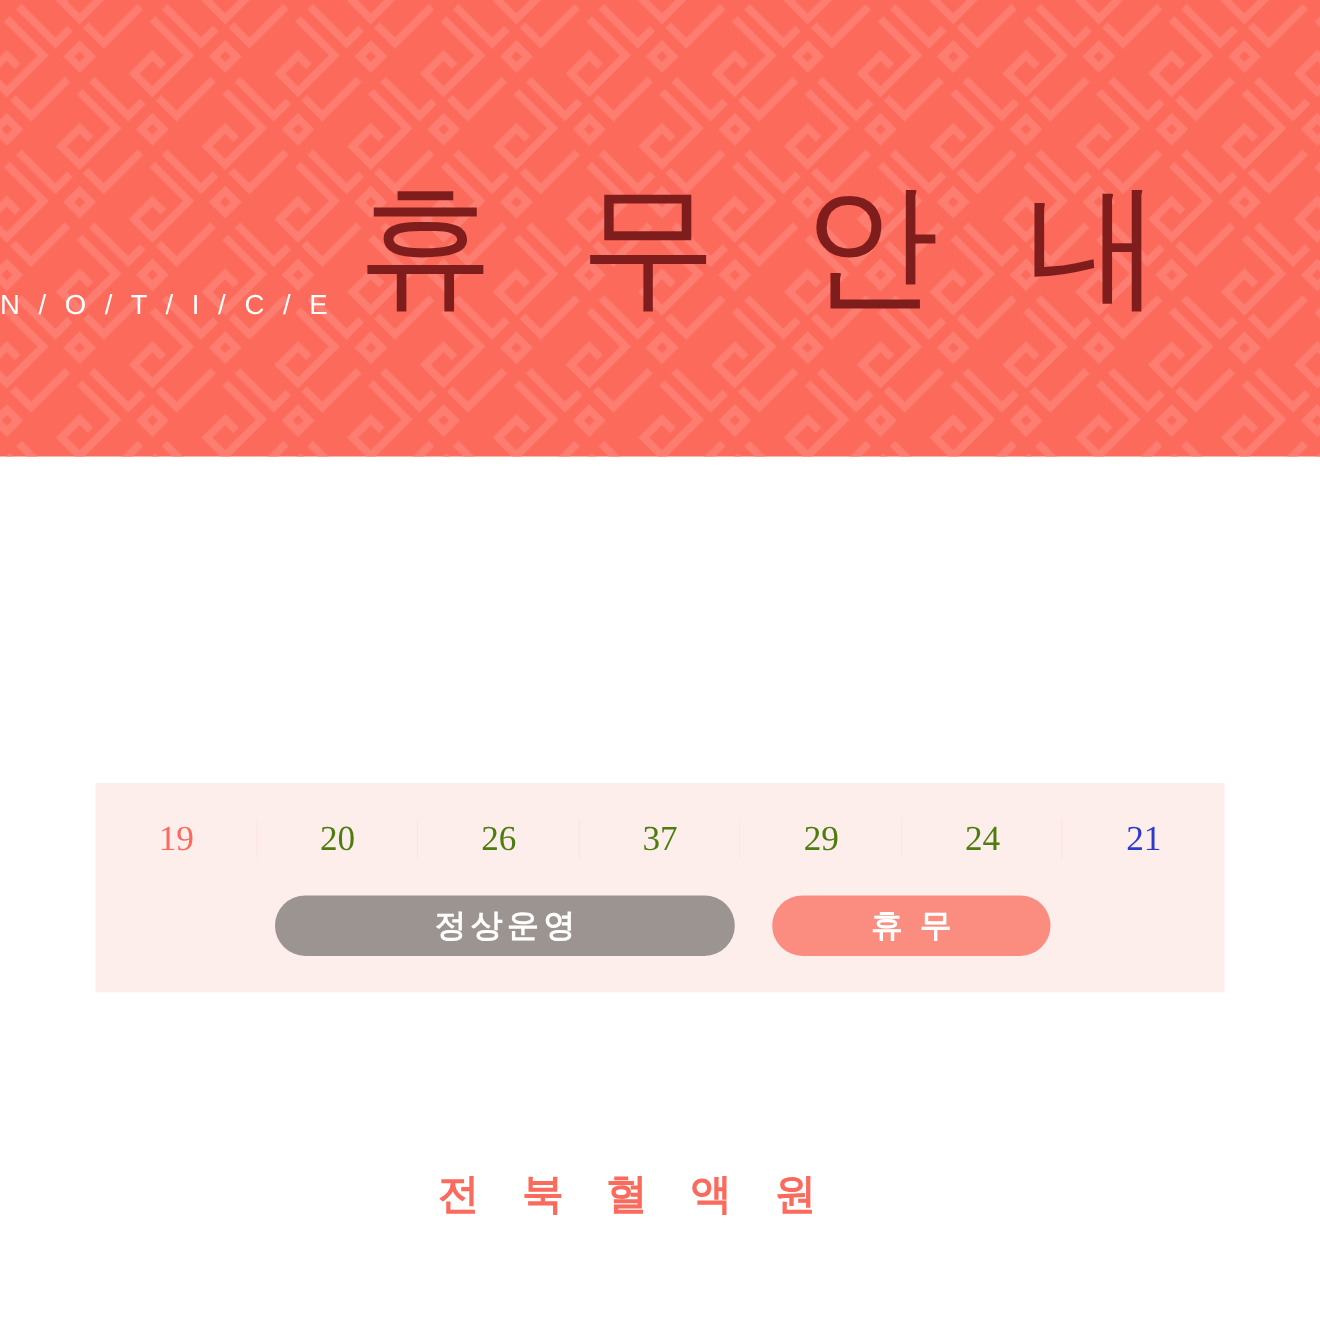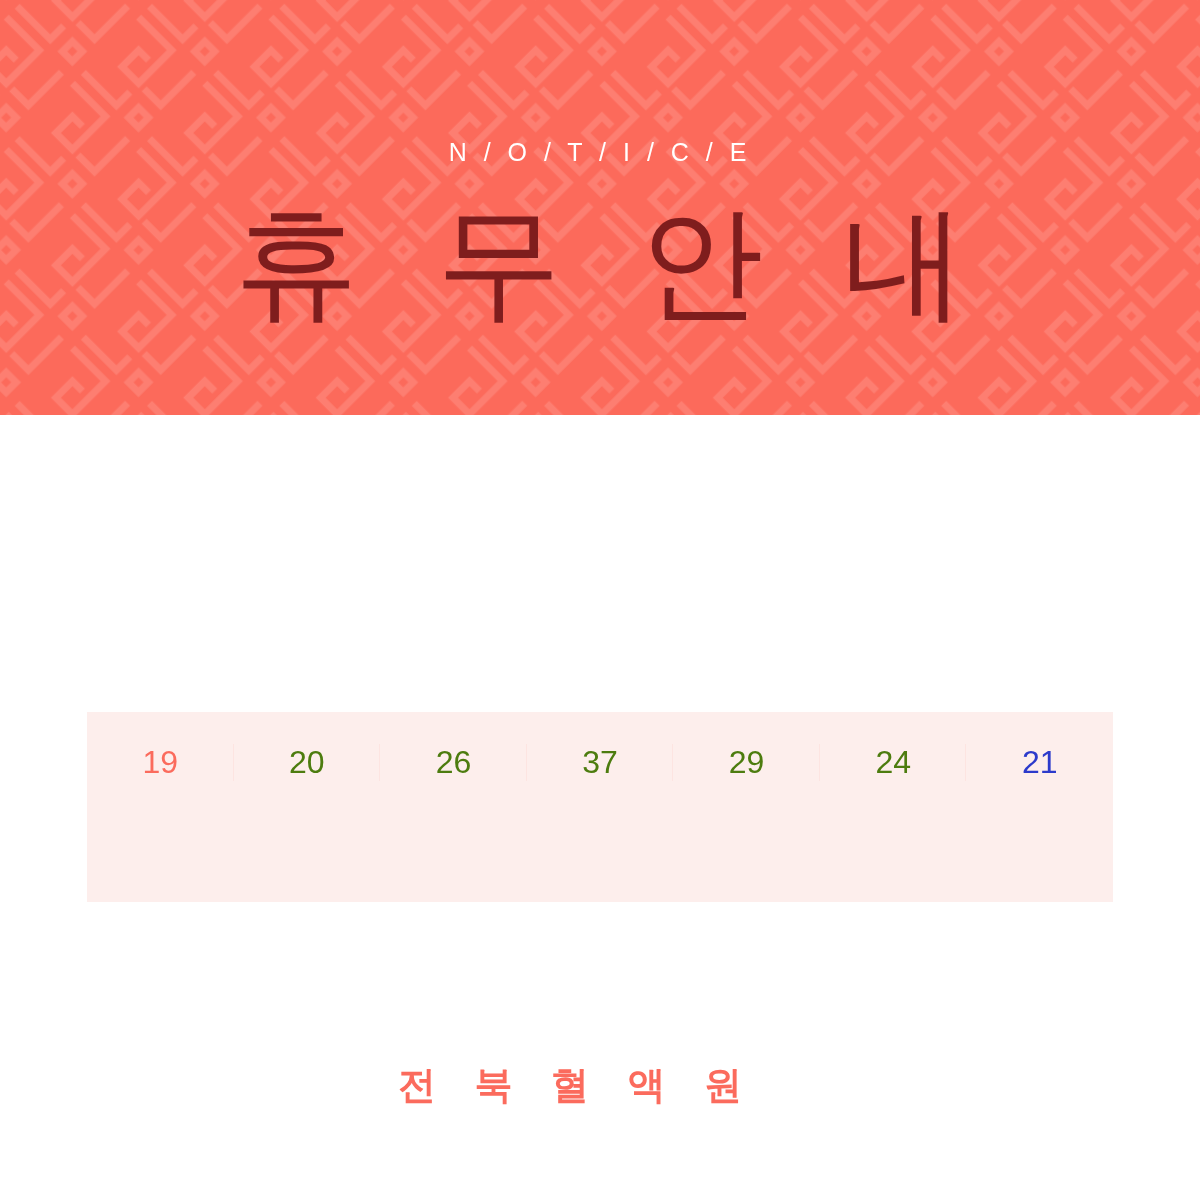--- a/index.html
+++ b/index.html
@@ -39,21 +39,21 @@
     opacity: 1;
     pointer-events: none;
   }
 
   .header-inner {
     position: relative;
     z-index: 2;
     width: 100%;
     height: 100%;
     display: flex;
-    flex-direction: column;
+    flex-direction: row;
     align-items: center;
     justify-content: flex-start;
   }
 
   .notice-kicker {
     margin-top: 140px;
     color: #ffffff;
     font-size: 25px;
     letter-spacing: 5px;
     font-weight: 400;
@@ -129,20 +129,21 @@
     font-weight: 400;
     box-shadow: inset -1px 0 0 rgba(255,255,255,0.18);
   }
   .cal-head .cell:last-child { box-shadow: none; }
 
   .cal-body {
     position: relative;
     width: 100%;
     height: 190px;
     background: #fdeeec;
+    font-family: Liberation Serif, serif;
   }
 
   .cal-dates {
     display: flex;
     width: 100%;
     height: 100px;
     align-items: center;
   }
 
   .cal-dates .cell {
@@ -250,20 +251,24 @@
       <div class="cal-dates">
         <div class="cell sun">19</div>
         <div class="cell">20</div>
         <div class="cell">26</div>
         <div class="cell">37</div>
         <div class="cell">29</div>
         <div class="cell">24</div>
         <div class="cell sat">21</div>
       </div>
 
+      <div class="pill-row">
+        <div class="pill normal">정상운영</div>
+        <div class="pill closed">휴 무</div>
+      </div>
 
     </div>
   </div>
 
   <div class="footer">
     <div class="footer-org">전 북 혈 액 원</div>
   </div>
 
 </div>
 

